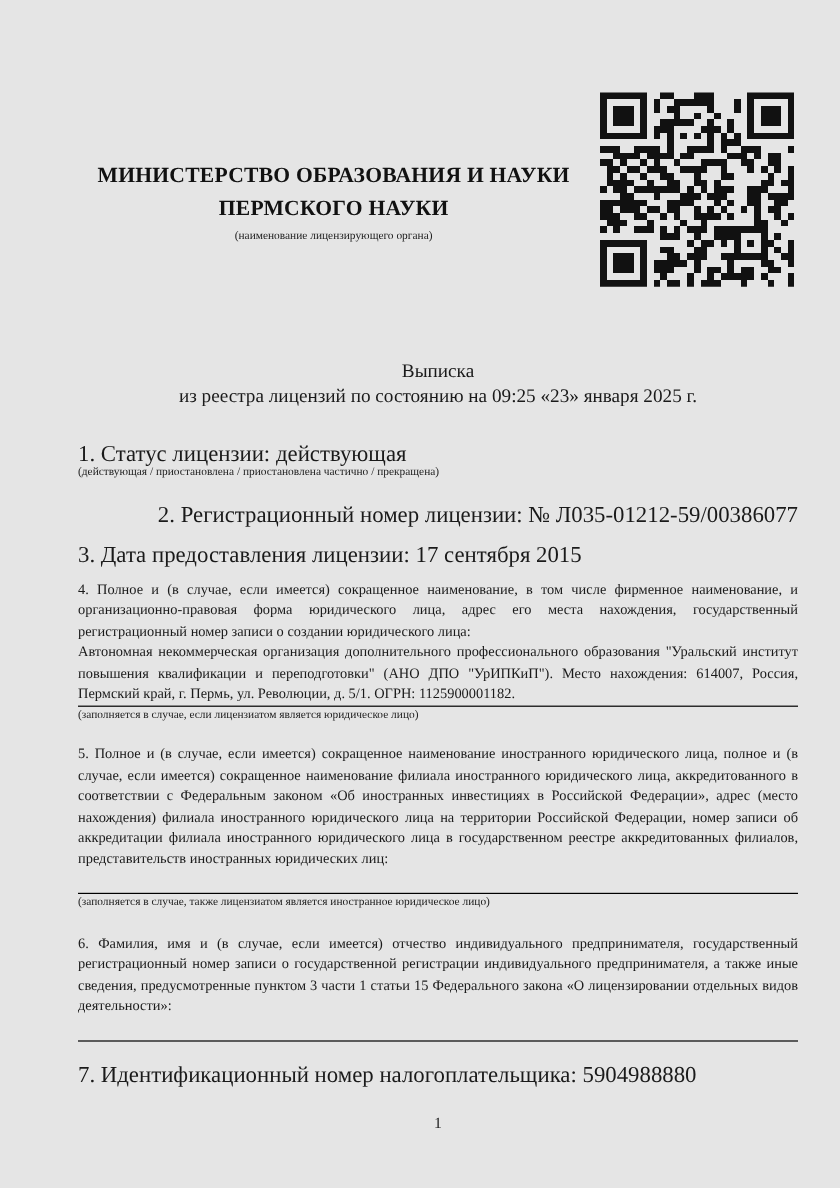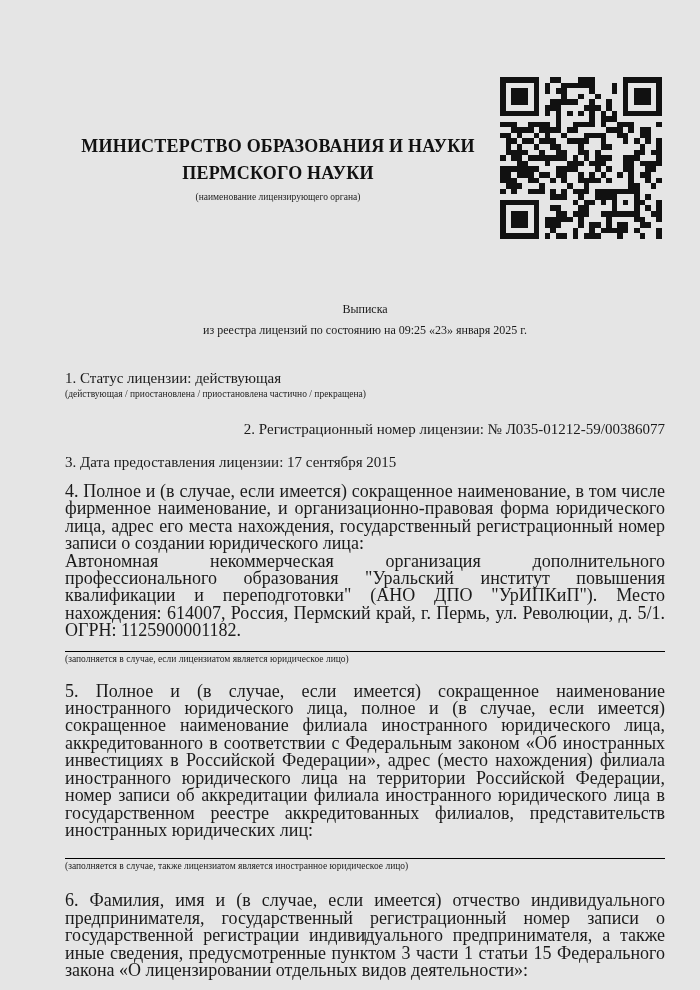--- a/index.html
+++ b/index.html
@@ -15,36 +15,36 @@
   .header { position:absolute; top:133px; left:48px; width:460px; text-align:center; }
   .h1 { font-weight:bold; font-size:18px; line-height:27px; letter-spacing:0.2px; color:#111; }
   .hcap { font-size:9.5px; margin-top:5px; color:#222; }
 
   
   .qr { position:absolute; left:500px; top:77px; width:162px; height:162px; }
 
   
   .content { position:absolute; left:65px; top:0; width:600px; }
 
-  .title { margin-top:299px; text-align:center; font-size:12px; line-height:21px; }
+  .title { margin-top:299px; text-align:center; font-size:16px; line-height:21px; }
 
   p { margin:0; }
-  .line { font-size:15px; line-height:17px; }
-  .just { font-size:18px; line-height:17.4px; text-align:justify; }
+  .line { font-size:19px; line-height:17px; }
+  .just { font-size:12px; line-height:17.4px; text-align:justify; }
   .cap  { font-size:9.5px; text-align:left; line-height:13px; margin-top:1px; color:#222; }
 
   .item1 { margin-top:29px; }
   .item2 { margin-top:20px;text-align:right; }
   .item3 { margin-top:16px; }
   .item4 { margin-top:12px; }
   .item5 { margin-top:17px; }
   .item6 { margin-top:19px; }
   .item7 { margin-top:20px; }
 
-  .ruled { border-bottom:1.6px solid #000; padding-bottom:11px; }
+  .ruled { border-bottom:1.6px solid #000; padding-bottom:1px; }
   .fill-line { height:19px; border-bottom:1.6px solid #000; }
 
   .page-number { position:absolute; left:65px; width:600px; top:928px; text-align:center; font-size:13px; }
 </style>
 </head>
 <body>
 
 <div class="page">
 
   <div class="header">

